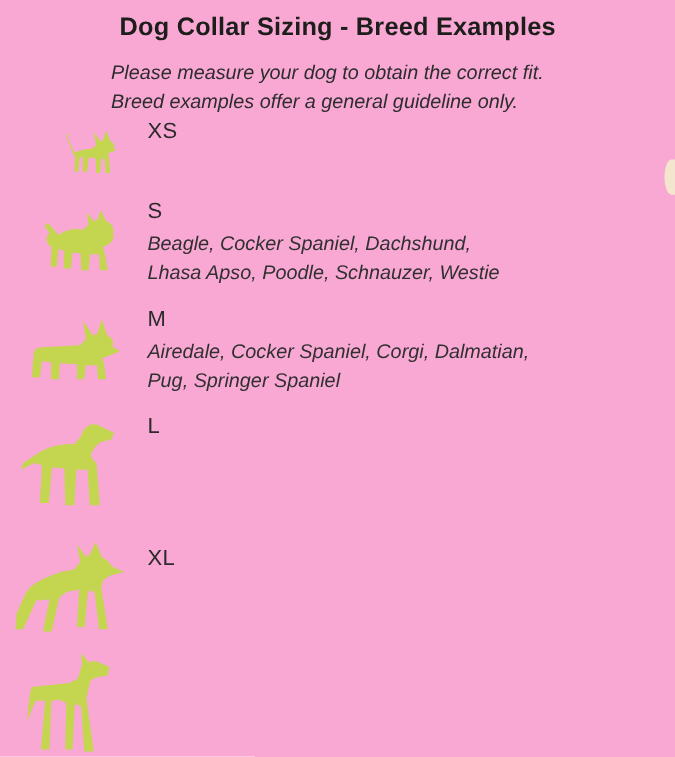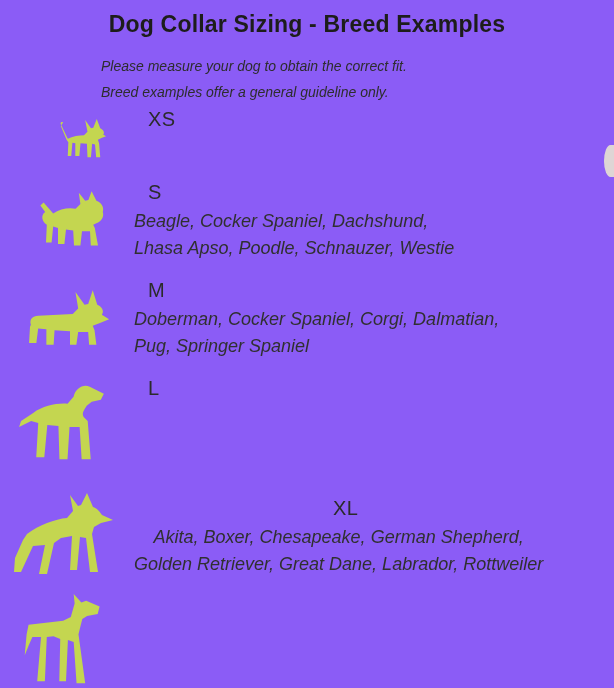--- a/index.html
+++ b/index.html
@@ -1,33 +1,33 @@
 <!DOCTYPE html>
 <html style="--dog-green: #c4d650;"><head>
 <meta charset="utf-8">
 <style>
   html,body { margin:0; padding:0; background:#ffffff; }
   .page {
     position:relative; width:614px; height:688px;
-    background:#8b5cf6; overflow:hidden;
+    background:#f9a8d4; overflow:hidden;
     font-family:"Liberation Sans", sans-serif;
     color:#2a2a2a;
   }
   .title {
     position:absolute; top:11px; left:0; width:100%;
     text-align:center; font-size:23px; font-weight:bold;
     letter-spacing:.2px; color:#1d1d1b;
   }
   .subtitle {
     position:absolute; top:53px; left:101px;
-    font-style:italic; font-size:14px; line-height:26px;
+    font-style:italic; font-size:18px; line-height:26px;
     color:#2d2d2d; white-space:pre-line;
   }
   .row-text { position:absolute; left:134px; }
-  .size-label { font-size:20px; letter-spacing:.5px; color:#2b2b2b; margin:0 0 4px 14px; }
+  .size-label { font-size:20px; letter-spacing:.5px; color:#2b2b2b; margin:0 0 4px 0; }
   .breeds {
     font-style:italic; font-size:18px; line-height:26.5px;
     color:#303030; white-space:pre-line;
   }
   .dog { position:absolute; }
   .dog svg { display:block; width:100%; height:100%; }
   .dog path { fill: var(--dog-green, #c4d650); }
   .fragment {
     position:absolute; right:-3px; top:145px; width:13px; height:32px;
     background:#f2f4cd; border-radius:60% 0 0 60%; opacity:.8;
@@ -62,42 +62,40 @@
 Lhasa Apso, Poodle, Schnauzer, Westie</div>
   </div>
 
   <div class="dog" style="left:20px; top:286px; width:100px; height:74px;">
     <svg viewBox="0 0 110 80" preserveAspectRatio="xMidYMid meet">
       <path d="M12,42 C10,36 14,32 20,32 L58,30 L64,24 L61,6 L71,20 L75,19 L80,4 L85,20 C90,22 93,27 90,31 L98,36 L88,40 L80,43 L82,48 L84,64 L76,64 L75,50 L64,50 L62,64 L55,64 L55,49 L38,48 L37,64 L29,64 L29,47 L20,46 L18,62 L10,62 L11,44 Z"></path>
     </svg>
   </div>
   <div class="row-text" style="top:279px;">
     <div class="size-label">M</div>
-    <div class="breeds">Doberman, Cocker Spaniel, Corgi, Dalmatian,
+    <div class="breeds">Airedale, Cocker Spaniel, Corgi, Dalmatian,
 Pug, Springer Spaniel</div>
   </div>
 
   <div class="dog" style="left:13px; top:374px; width:106px; height:102px;">
     <svg viewBox="0 0 105 100" preserveAspectRatio="xMidYMid meet">
       <path d="M8,46 L20,38 C30,31 44,28 54,29 L60,22 C62,13 70,9 76,12 L90,19 L87,25 L78,27 L73,31 C70,36 68,38 70,42 L74,46 L77,84 L68,84 L66,52 L56,52 L54,84 L46,84 L45,51 L34,50 L31,82 L23,82 L25,48 L18,46 L6,52 Z"></path>
     </svg>
   </div>
   <div class="row-text" style="top:377px;">
     <div class="size-label">L</div>
   </div>
 
   <div class="dog" style="left:8px; top:488px; width:117px; height:95px;">
     <svg viewBox="0 0 115 95" preserveAspectRatio="xMidYMid meet">
       <path d="M6,70 L14,52 L18,46 C30,37 46,31 58,30 L64,23 L61,7 L69,18 L72,17 L78,5 L84,19 C88,20 91,24 93,27 L104,32 L92,35 L85,39 L83,46 L89,84 L81,84 L77,50 L71,49 L68,82 L61,82 L63,48 L52,50 L45,55 L38,86 L30,86 L36,57 L24,58 L12,84 L5,84 Z"></path>
     </svg>
   </div>
   <div class="row-text" style="top:497px;text-align:center;">
     <div class="size-label">XL</div>
-    <div class="breeds">Akita, Boxer, Chesapeake, German Shepherd,
-Golden Retriever, Great Dane, Labrador, Rottweiler</div>
   </div>
 
   <div class="dog" style="left:8px; top:592px; width:116px; height:96px;">
     <svg viewBox="0 0 110 100" preserveAspectRatio="xMidYMid meet">
       <path d="M12,66 L14,44 L16,34 L52,30 L60,26 L64,12 L63,2 L71,11 L76,9 L90,15 L88,23 L77,25 L72,28 L70,36 L68,44 L75,95 L66,95 L63,52 L57,50 L55,93 L48,93 L49,49 L42,46 L35,47 L33,93 L25,93 L29,47 L20,47 L16,56 Z"></path>
     </svg>
   </div>
   <div class="row-text" style="top:601px;">
   </div>
 

